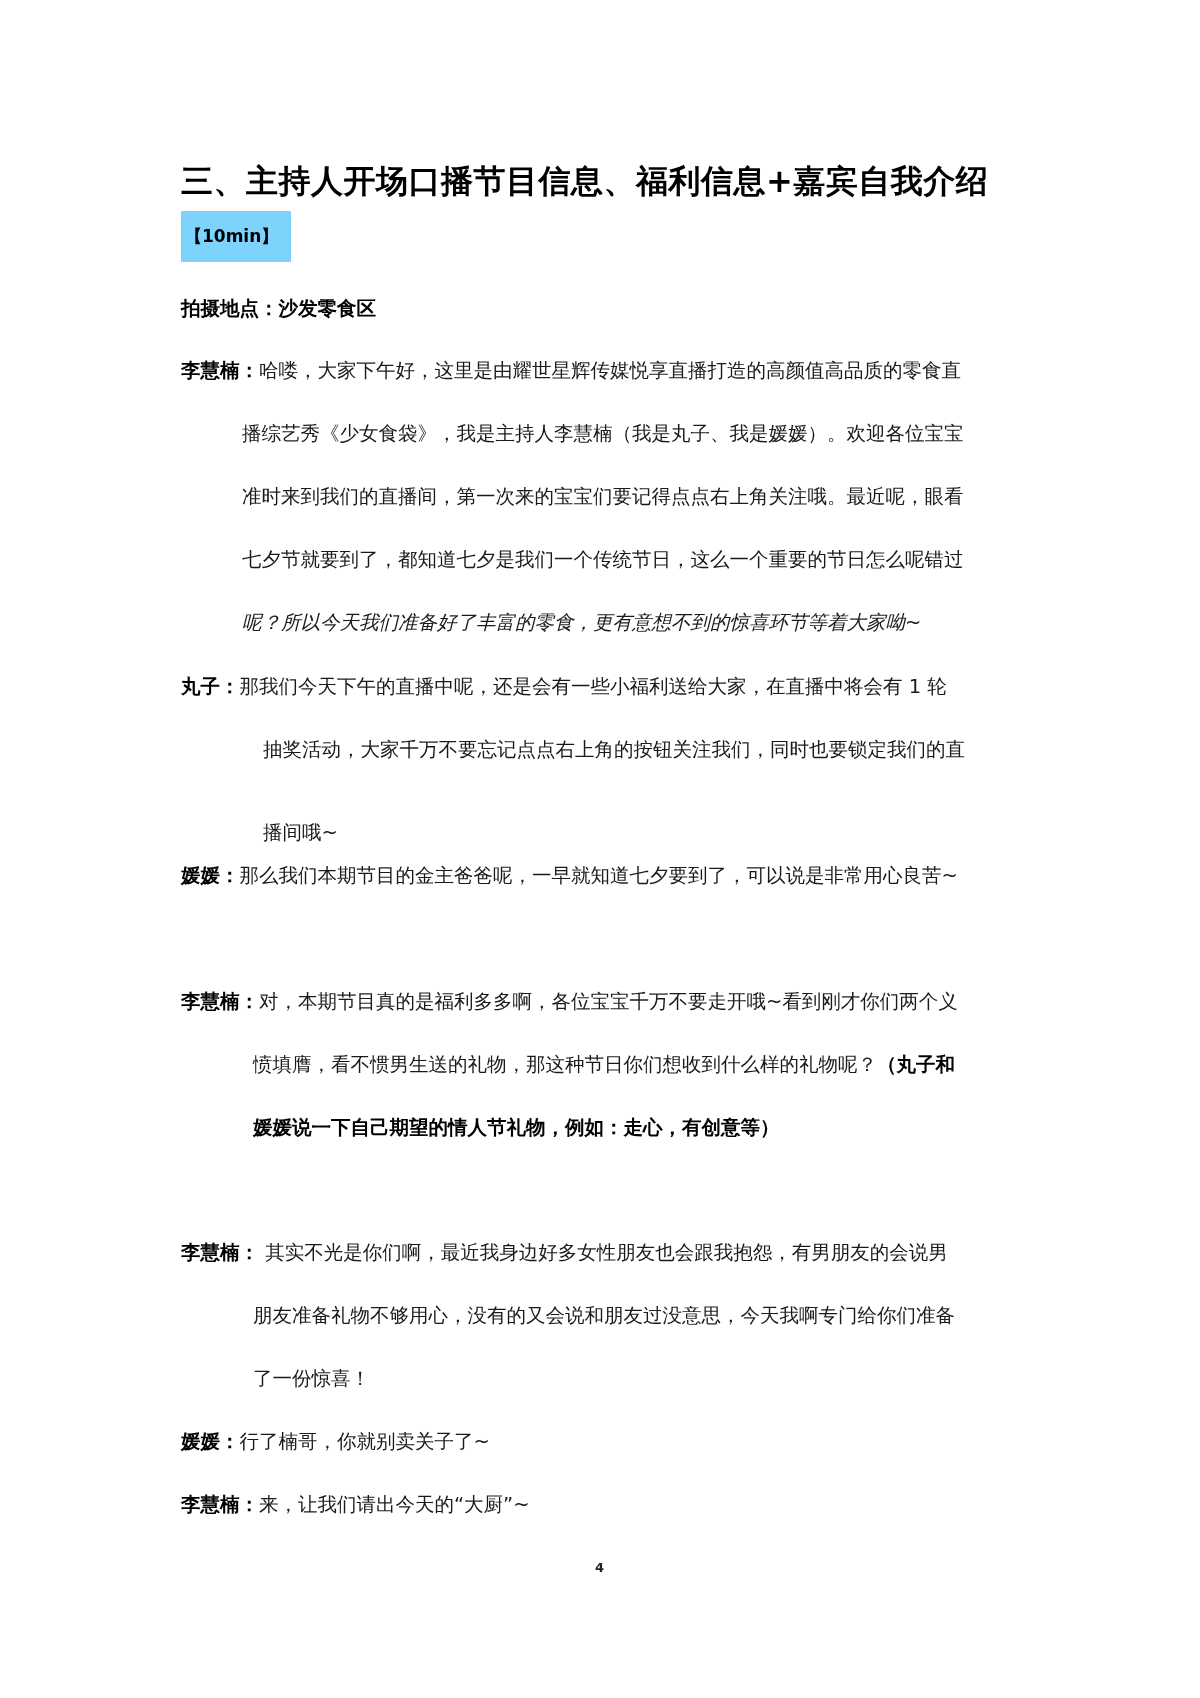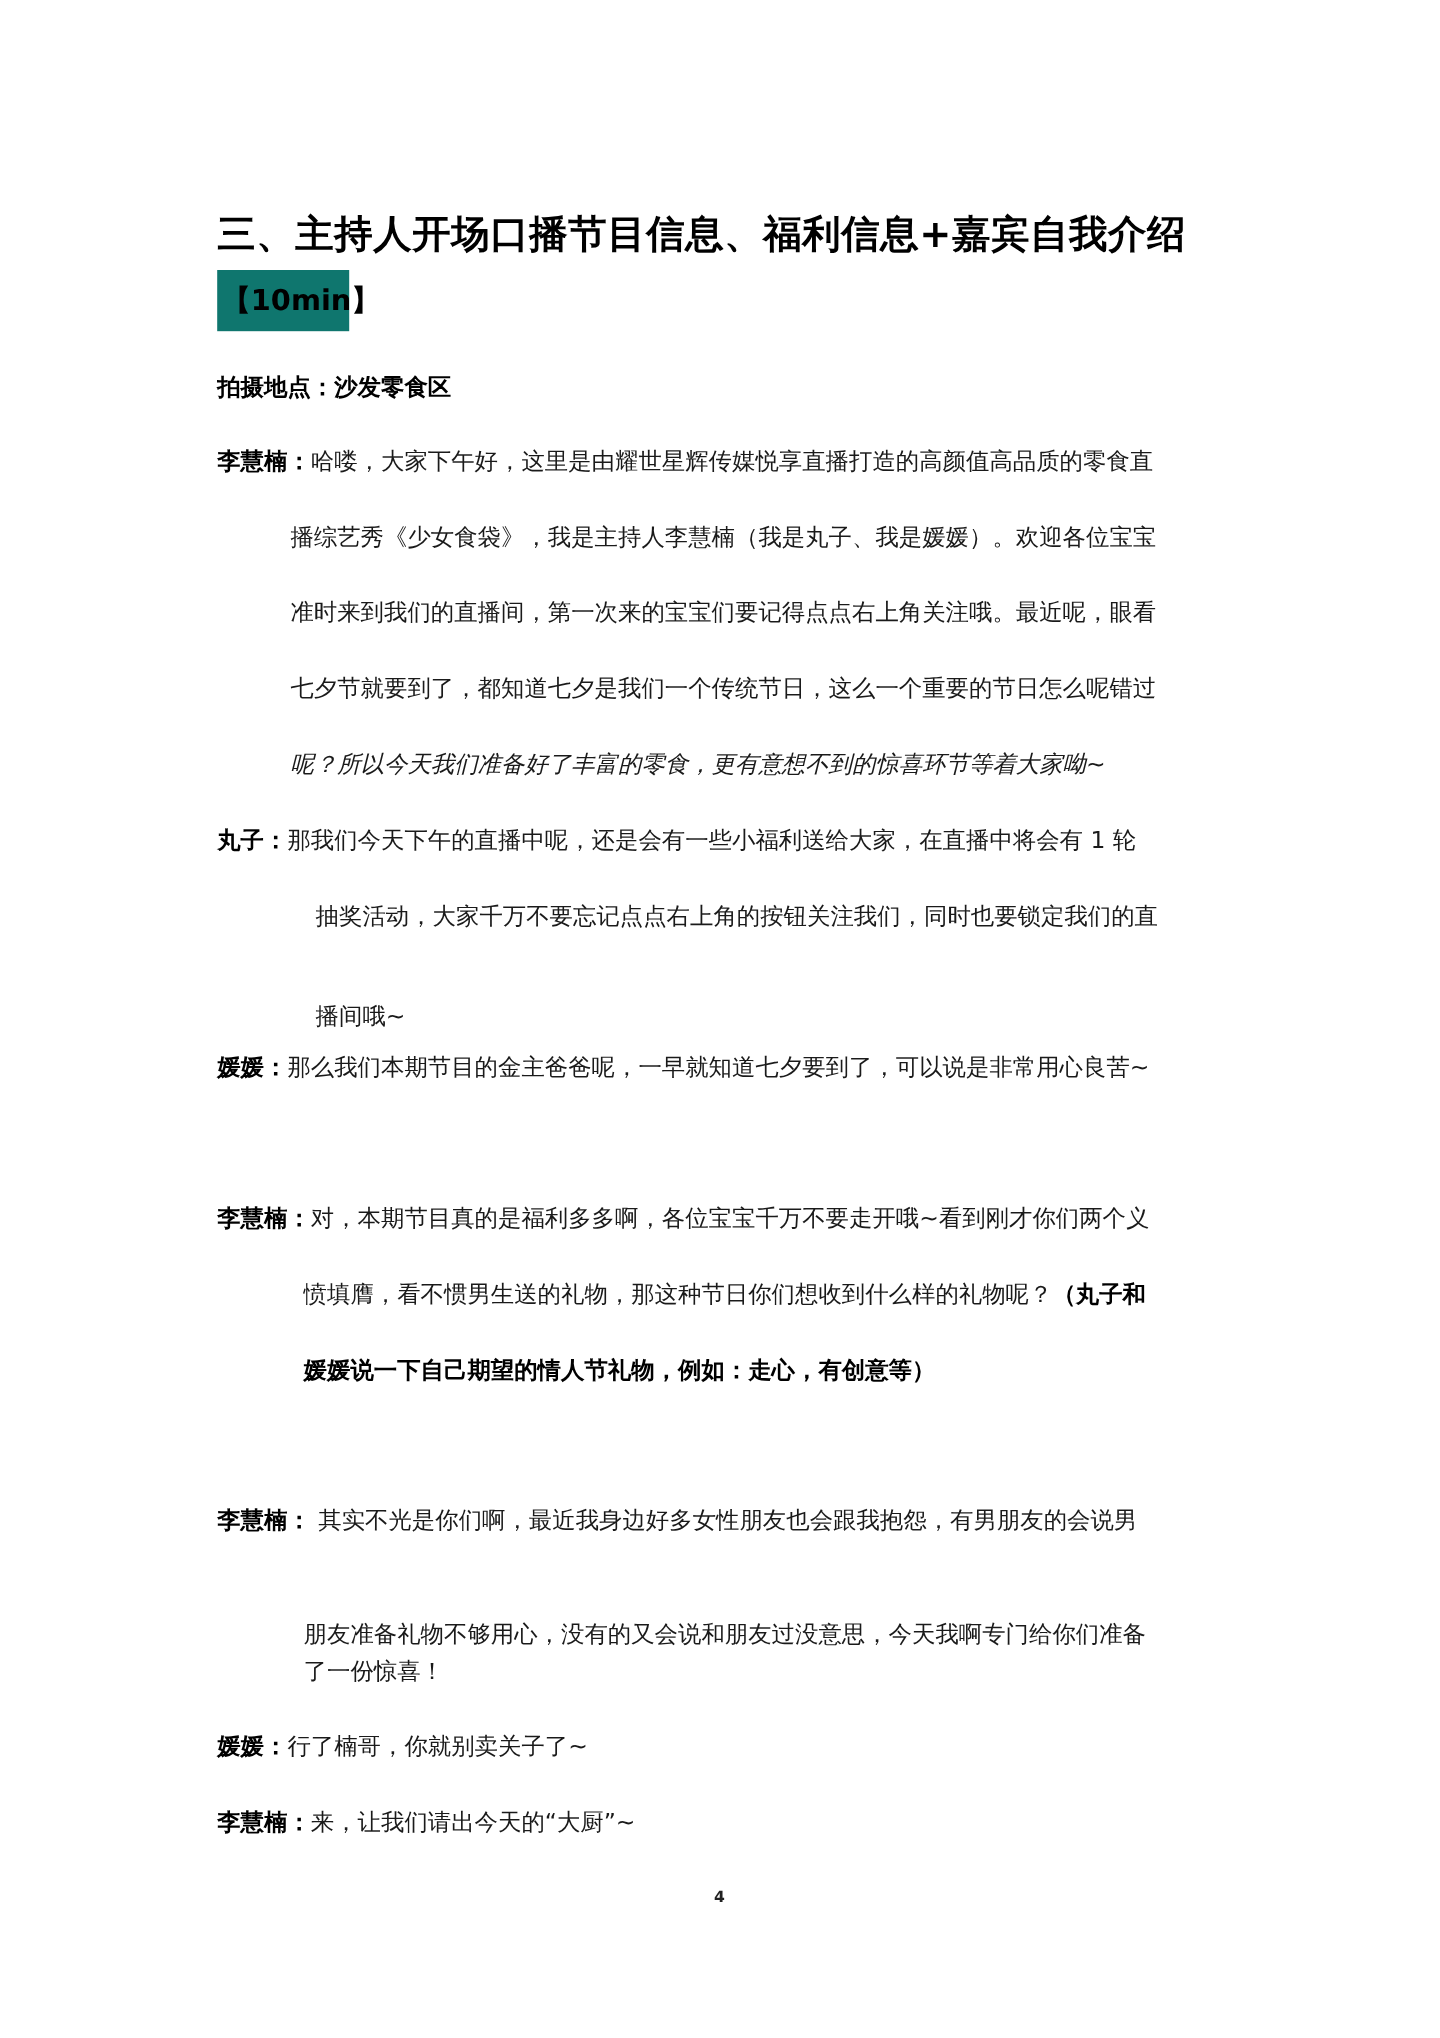--- a/index.html
+++ b/index.html
@@ -1,30 +1,30 @@
 <!DOCTYPE html>
 <html><head>
 <meta charset="utf-8">
 <style>
   html, body { margin: 0; padding: 0; background: #ffffff; }
   body {
     width: 1200px; height: 1698px; position: relative; overflow: hidden;
     font-family: "DejaVu Sans", "Liberation Sans", sans-serif;
     color: #111111;
   }
-  .page { position: absolute; left: 0; top: 18px; width: 1200px; height: 1486px; }
+  .page { position: absolute; left: 0; top: 4px; width: 1200px; height: 1486px; }
   .title {
     position: absolute; left: 181px; top: 156px; margin: 0;
     font-size: 32px; font-weight: bold; letter-spacing: 0.5px; white-space: nowrap;
     color: #000;
   }
   .tag {
     position: absolute; left: 181px; top: 207px; width: 110px; height: 51px;
-    background: #0f766e; box-sizing: border-box;
-    font-size: 24px; font-weight: bold; line-height: 51px; padding-left: 4px;
+    background: #7dd3fc; box-sizing: border-box;
+    font-size: 17px; font-weight: bold; line-height: 51px; padding-left: 4px;
     white-space: nowrap; color: #000;
   }
   .line {
     position: absolute; font-size: 19.5px; line-height: 26px; white-space: nowrap;
     color: #1a1a1a;
   }
   .spk { font-weight: bold; color: #000; }
   .bold { font-weight: bold; color: #000; }
   .pnum {
     position: absolute; left: 595px; top: 1556px; font-size: 13px; font-weight: bold; color: #222;
@@ -63,21 +63,21 @@
     <span class="spk">媛媛：</span><span>那么我们本期节目的金主爸爸呢，一早就知道七夕要到了，可以说是非常用心良苦~</span>
   </div>
   <div class="line" style="left:253px; top:1048px;">
     <span>愤填膺，看不惯男生送的礼物，那这种节日你们想收到什么样的礼物呢？</span><span class="bold">（丸子和</span>
   </div>
   <div class="line bold" style="left:253px; top:1111px;">媛媛说一下自己期望的情人节礼物，例如：走心，有创意等）</div>
 
   <div class="line" style="left:181px; top:1236px;">
     <span class="spk">李慧楠：</span><span style="white-space:pre;"> 其实不光是你们啊，最近我身边好多女性朋友也会跟我抱怨，有男朋友的会说男</span>
   </div>
-  <div class="line" style="left:253px; top:1299px;margin-top:32px;">朋友准备礼物不够用心，没有的又会说和朋友过没意思，今天我啊专门给你们准备</div>
+  <div class="line" style="left:253px; top:1299px;">朋友准备礼物不够用心，没有的又会说和朋友过没意思，今天我啊专门给你们准备</div>
   <div class="line" style="left:253px; top:1362px;">了一份惊喜！</div>
 
   <div class="line" style="left:181px; top:1425px;">
     <span class="spk">媛媛：</span><span>行了楠哥，你就别卖关子了~</span>
   </div>
 
   <div class="line" style="left:181px; top:1488px;">
     <span class="spk">李慧楠：</span><span>来，让我们请出今天的“大厨”~</span>
   </div>
 

